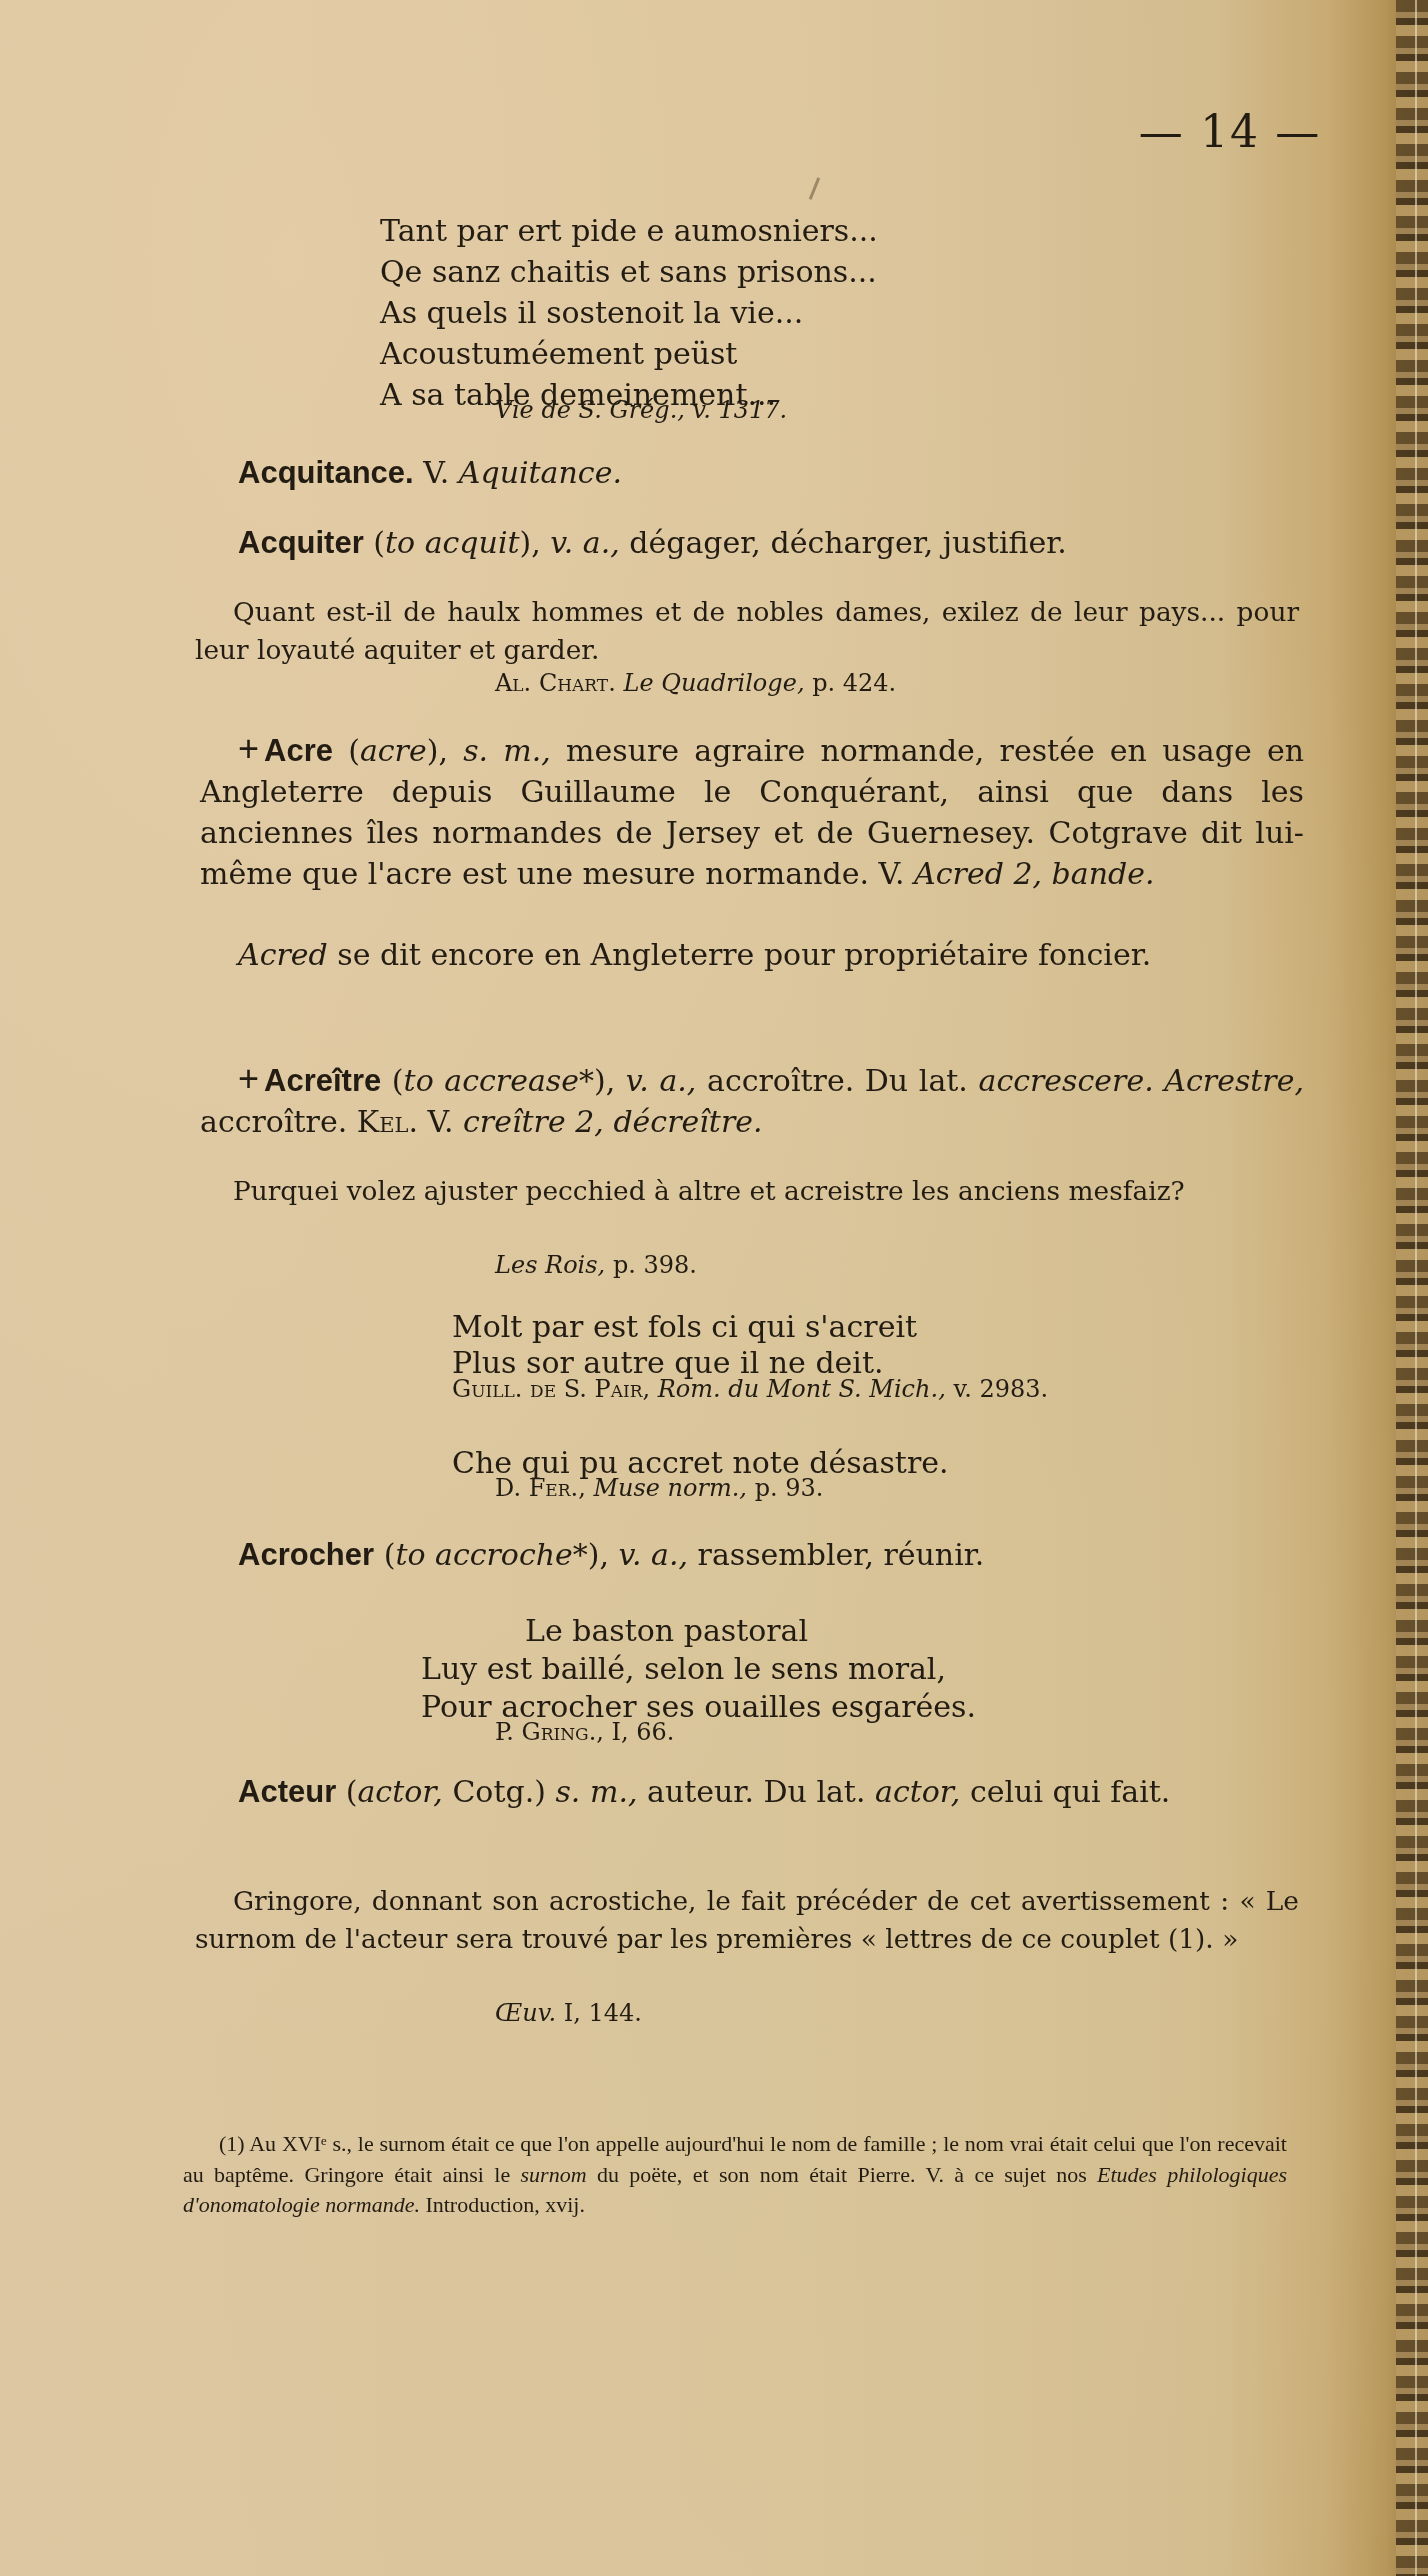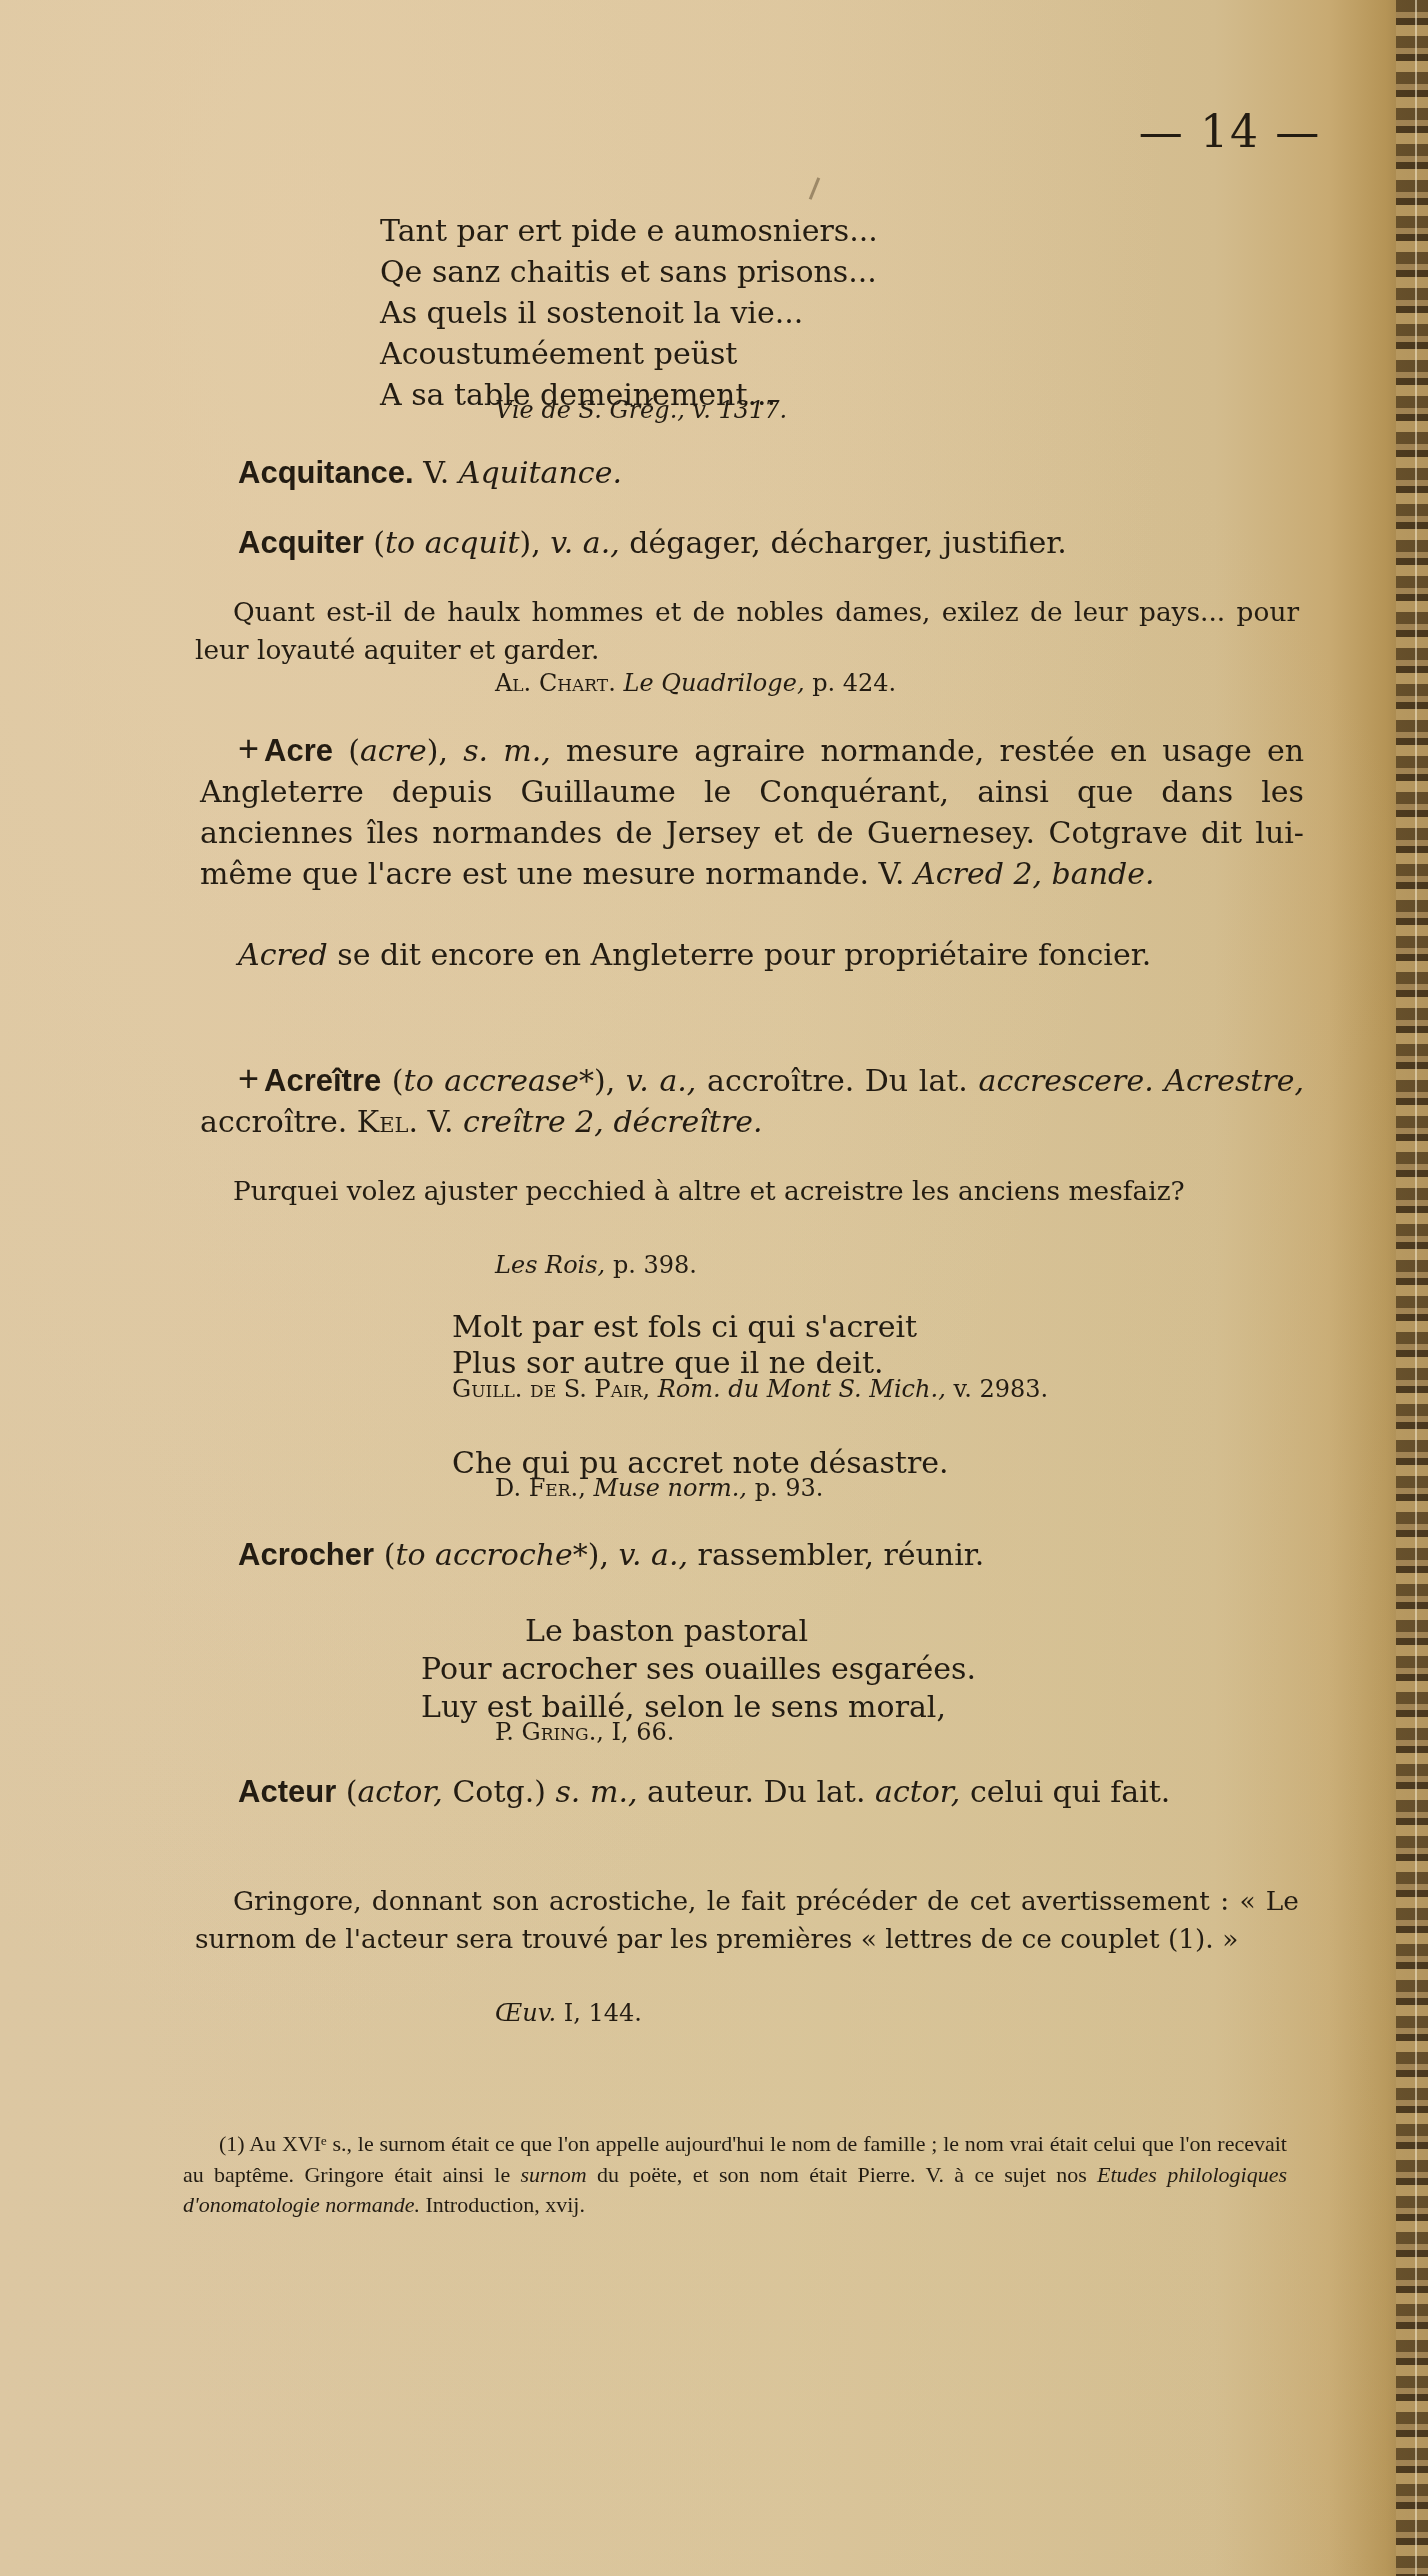--- a/index.html
+++ b/index.html
@@ -151,22 +151,22 @@
 </div>
 
 <div class="abs body-p" style="top:1534px;">
   <span class="ind"></span><span class="hw">Acrocher</span>
   <span>(</span><i>to accroche*</i><span>),</span>
   <i>v. a.,</i>
   <span>rassembler, réunir.</span>
 </div>
 <div class="abs verse" style="left:421px;top:1600px;line-height:38px;">
   <div style="padding-left:104px;">Le baston pastoral</div>
+  <div>Luy est baillé, selon le sens moral,</div>
   <div>Pour acrocher ses ouailles esgarées.</div>
-  <div>Luy est baillé, selon le sens moral,</div>
 </div>
 <div class="abs cite" style="left:495px;width:774px;top:1718px;">
   <span class="sc">P. Gring.,</span>
   <span>I, 66.</span>
 </div>
 
 <div class="abs body-p" style="top:1771px;">
   <span class="ind"></span><span class="hw">Acteur</span>
   <span>(</span><i>actor,</i>
   <span>Cotg.)</span>

